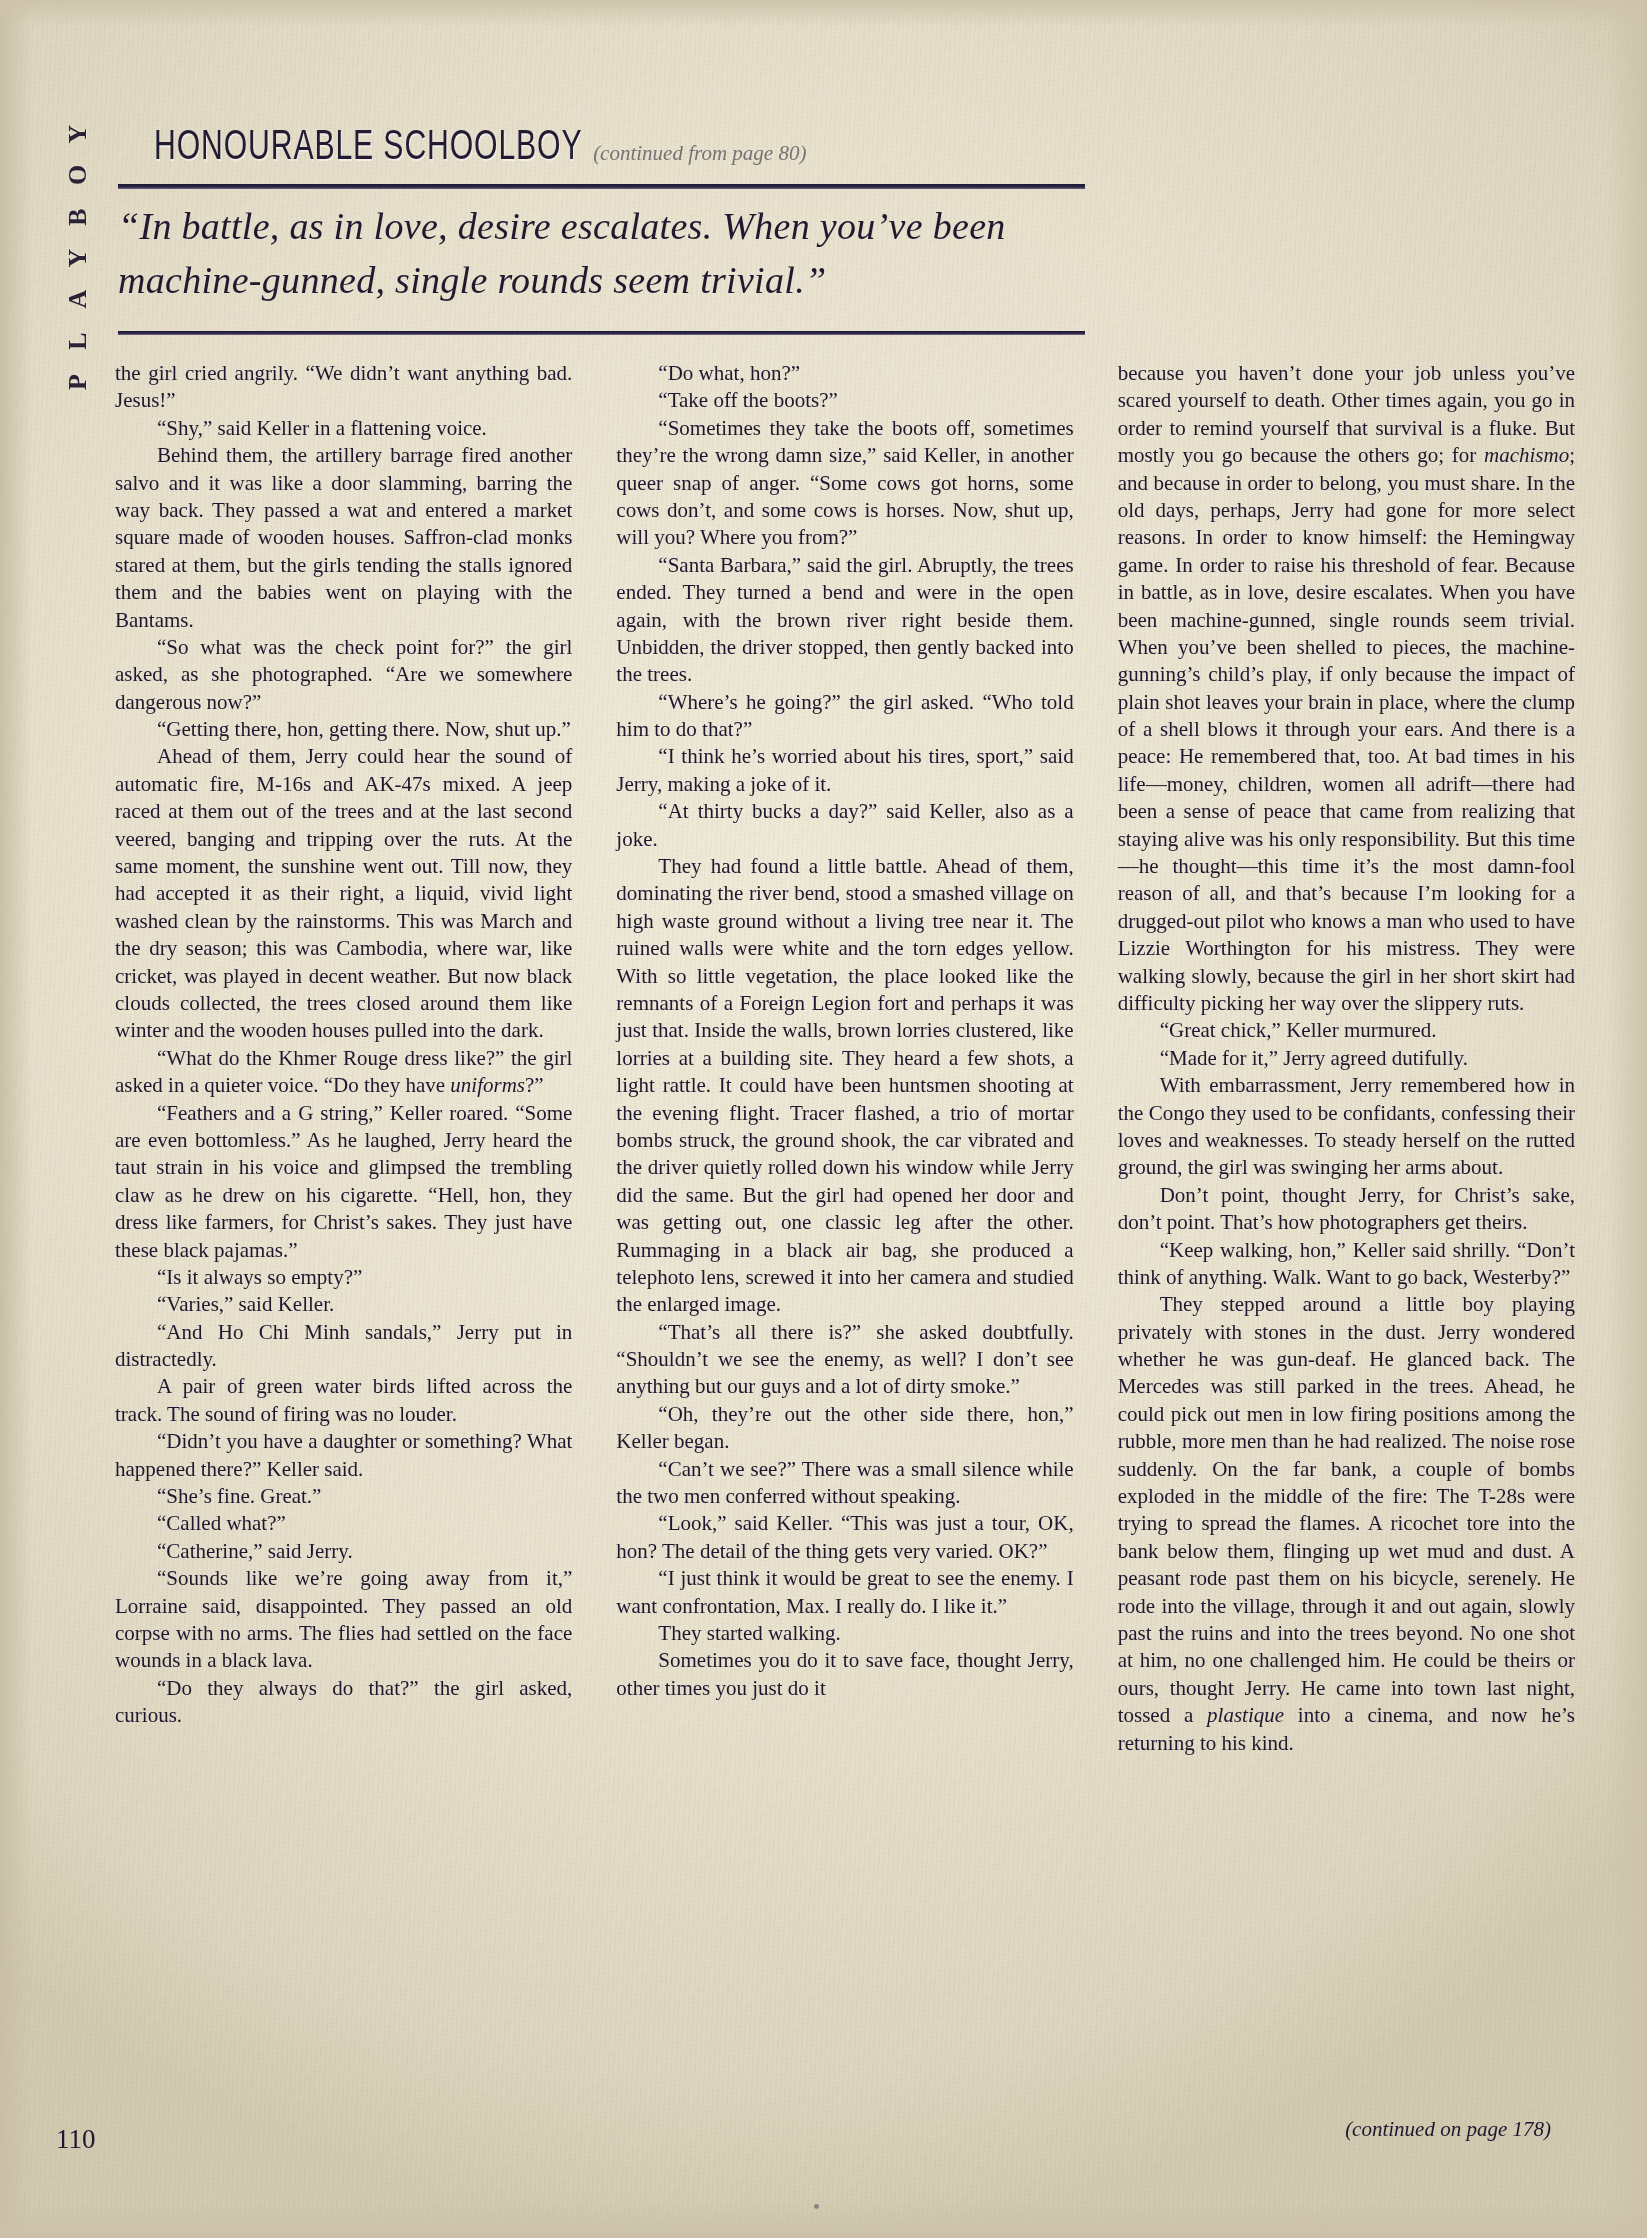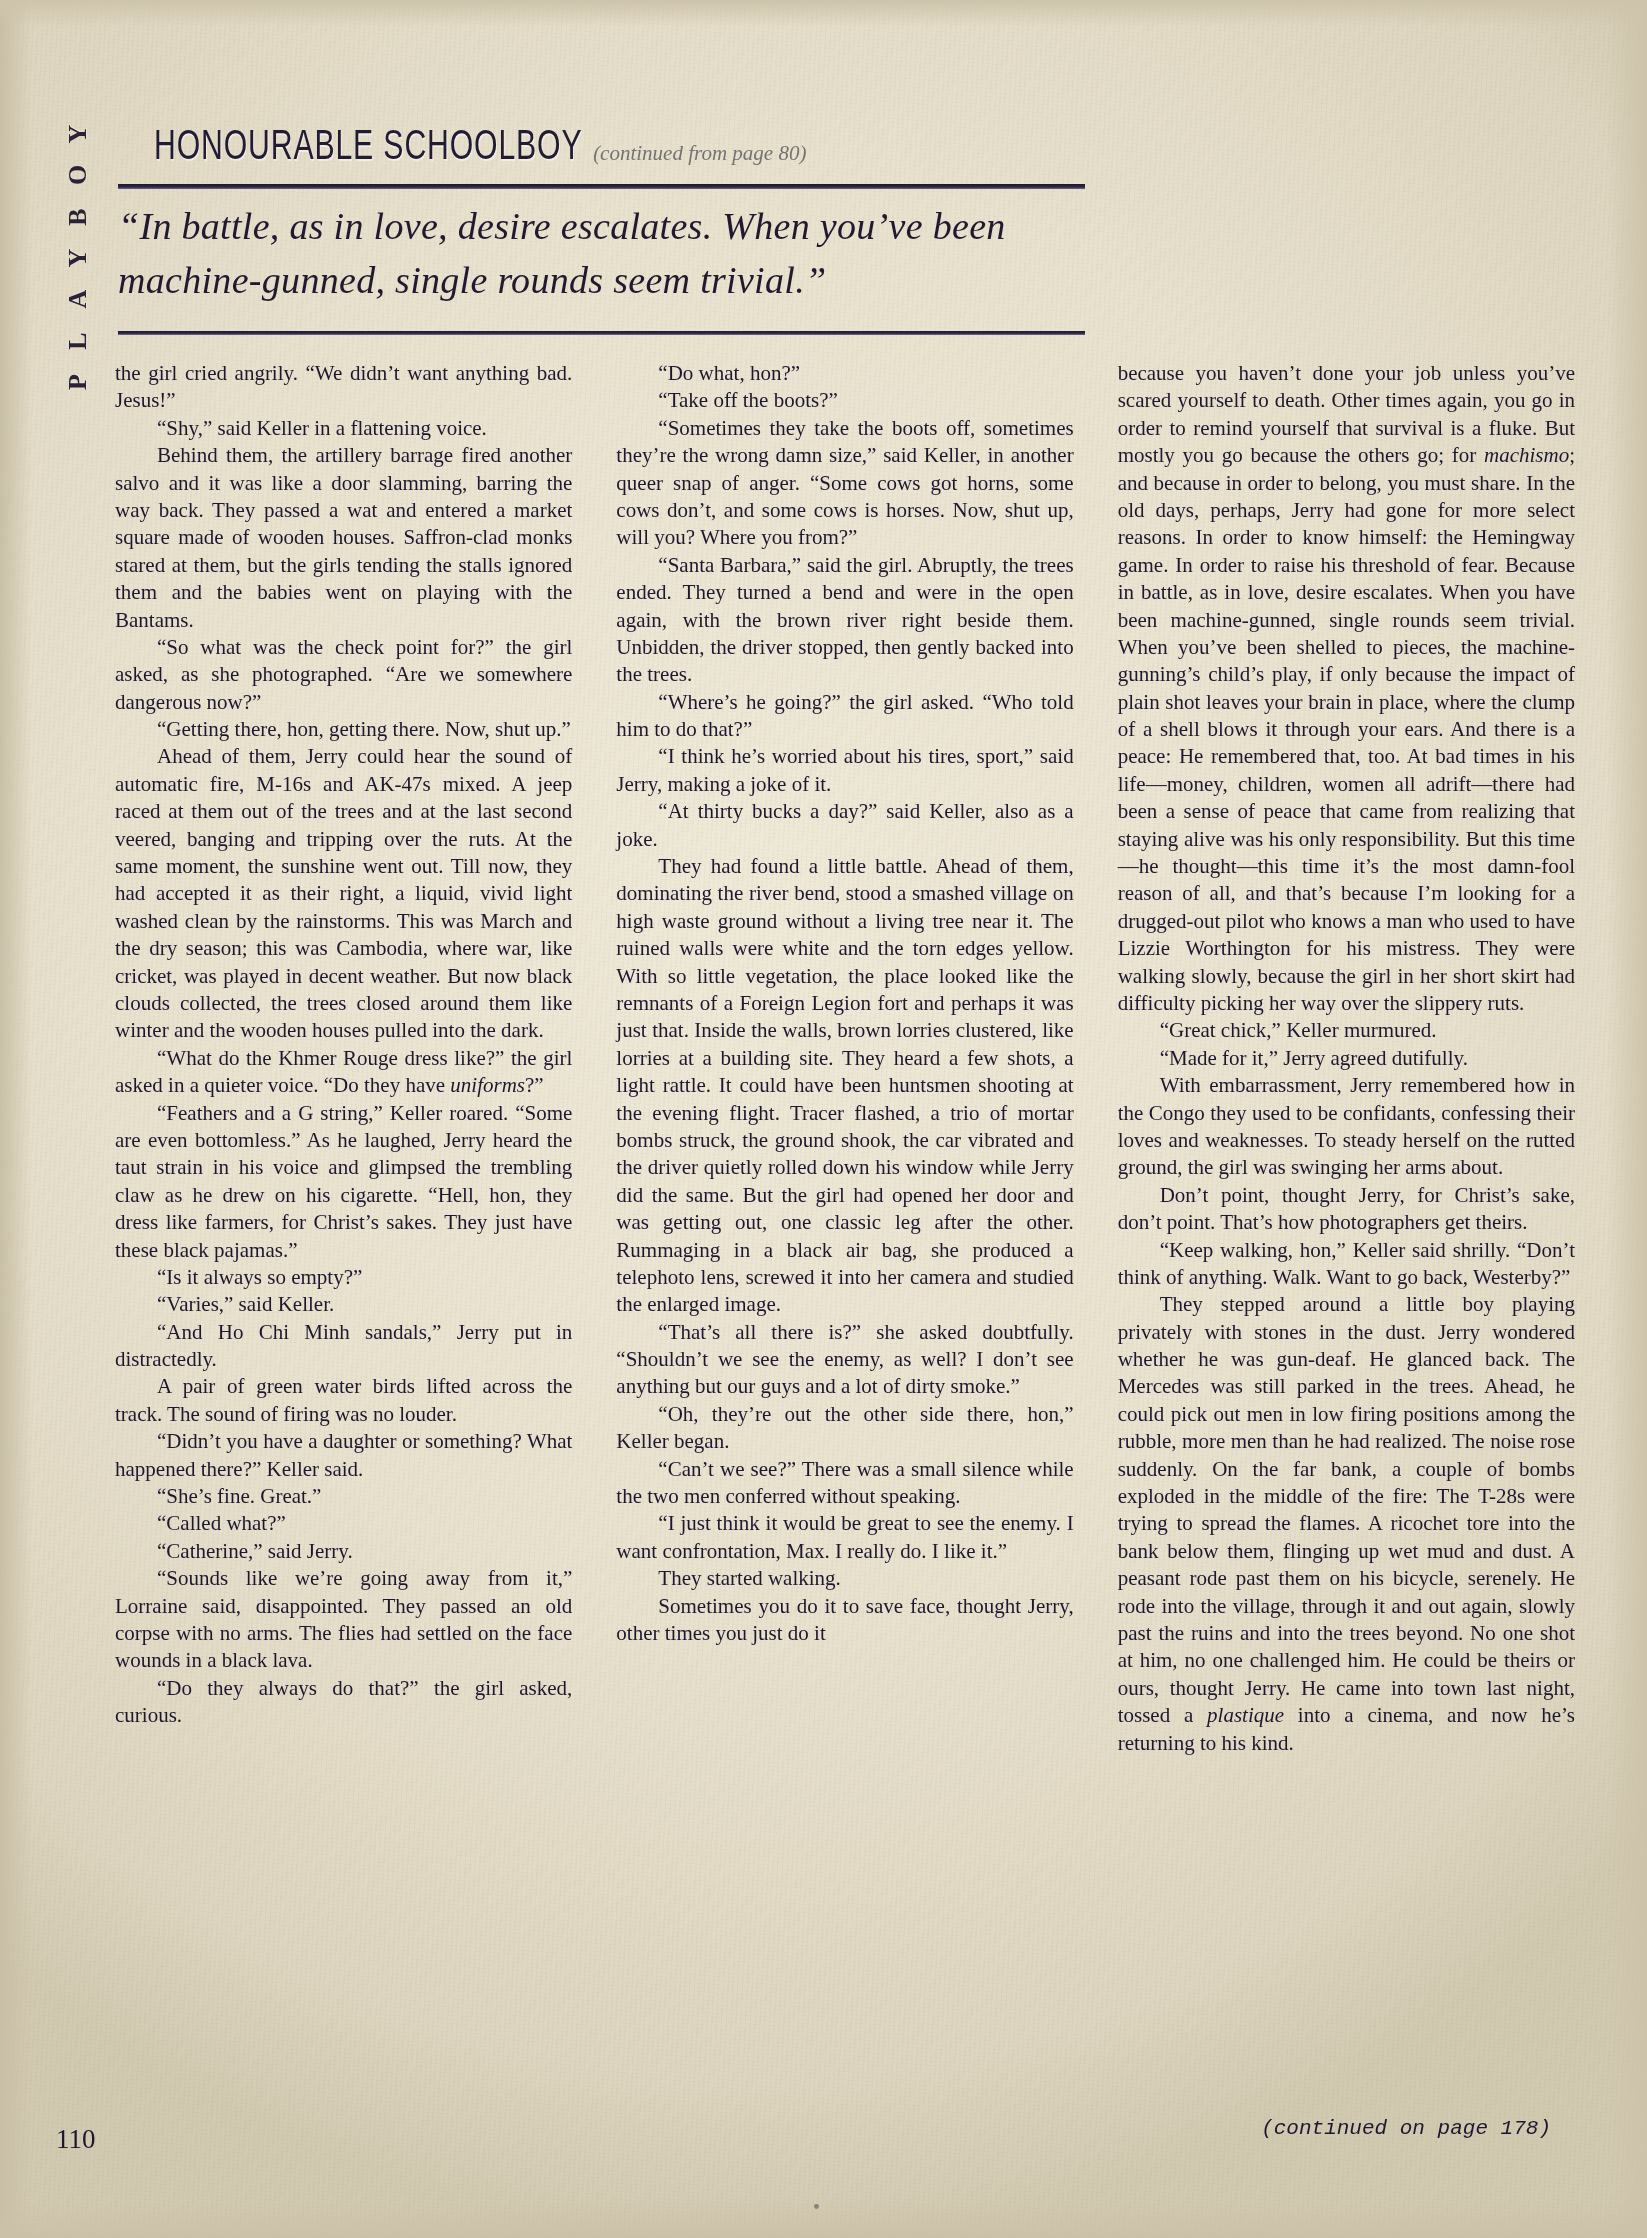--- a/index.html
+++ b/index.html
@@ -118,21 +118,21 @@
 
   
   .folio{
     position:absolute; left:56px; top:2124px;
     font-family:"Liberation Serif", serif;
     font-size:27px;
     color:#1d1830;
   }
   .continued-on{
     position:absolute; right:97px; top:2117px;
-    font-family:Liberation Mono, monospace;
+    font-family:Liberation Serif, serif;
     font-style:italic;
     font-size:21px;
     color:#1d1830;
     white-space:nowrap;
   }
   .center-dot{
     position:absolute; left:814px; top:2204px;
     width:4.8px; height:4.8px; border-radius:50%;
     background:#3a3348; opacity:.55;
   }
@@ -189,20 +189,21 @@
         <p>“Take off the boots?”</p>
         <p>“Sometimes they take the boots off, sometimes they’re the wrong damn size,” said Keller, in another queer snap of anger. “Some cows got horns, some cows don’t, and some cows is horses. Now, shut up, will you? Where you from?”</p>
         <p>“Santa Barbara,” said the girl. Abruptly, the trees ended. They turned a bend and were in the open again, with the brown river right beside them. Unbidden, the driver stopped, then gently backed into the trees.</p>
         <p>“Where’s he going?” the girl asked. “Who told him to do that?”</p>
         <p>“I think he’s worried about his tires, sport,” said Jerry, making a joke of it.</p>
         <p>“At thirty bucks a day?” said Keller, also as a joke.</p>
         <p>They had found a little battle. Ahead of them, dominating the river bend, stood a smashed village on high waste ground without a living tree near it. The ruined walls were white and the torn edges yellow. With so little vegetation, the place looked like the remnants of a Foreign Legion fort and perhaps it was just that. Inside the walls, brown lorries clustered, like lorries at a building site. They heard a few shots, a light rattle. It could have been huntsmen shooting at the evening flight. Tracer flashed, a trio of mortar bombs struck, the ground shook, the car vibrated and the driver quietly rolled down his window while Jerry did the same. But the girl had opened her door and was getting out, one classic leg after the other. Rummaging in a black air bag, she produced a telephoto lens, screwed it into her camera and studied the enlarged image.</p>
         <p>“That’s all there is?” she asked doubtfully. “Shouldn’t we see the enemy, as well? I don’t see anything but our guys and a lot of dirty smoke.”</p>
         <p>“Oh, they’re out the other side there, hon,” Keller began.</p>
         <p>“Can’t we see?” There was a small silence while the two men conferred without speaking.</p>
+        <p>“Look,” said Keller. “This was just a tour, OK, hon? The detail of the thing gets very varied. OK?”</p>
         <p>“I just think it would be great to see the enemy. I want confrontation, Max. I really do. I like it.”</p>
         <p>They started walking.</p>
         <p>Sometimes you do it to save face, thought Jerry, other times you just do it</p>
       </div>
     <div class="col">
         <p class="noindent">because you haven’t done your job unless you’ve scared yourself to death. Other times again, you go in order to remind yourself that survival is a fluke. But mostly you go because the others go; for <i>machismo</i>; and because in order to belong, you must share. In the old days, perhaps, Jerry had gone for more select reasons. In order to know himself: the Hemingway game. In order to raise his threshold of fear. Because in battle, as in love, desire escalates. When you have been machine-gunned, single rounds seem trivial. When you’ve been shelled to pieces, the machine-gunning’s child’s play, if only because the impact of plain shot leaves your brain in place, where the clump of a shell blows it through your ears. And there is a peace: He remembered that, too. At bad times in his life—money, children, women all adrift—there had been a sense of peace that came from realizing that staying alive was his only responsibility. But this time—he thought—this time it’s the most damn-fool reason of all, and that’s because I’m looking for a drugged-out pilot who knows a man who used to have Lizzie Worthington for his mistress. They were walking slowly, because the girl in her short skirt had difficulty picking her way over the slippery ruts.</p>
         <p>“Great chick,” Keller murmured.</p>
         <p>“Made for it,” Jerry agreed dutifully.</p>
         <p>With embarrassment, Jerry remembered how in the Congo they used to be confidants, confessing their loves and weaknesses. To steady herself on the rutted ground, the girl was swinging her arms about.</p>
         <p>Don’t point, thought Jerry, for Christ’s sake, don’t point. That’s how photographers get theirs.</p>

